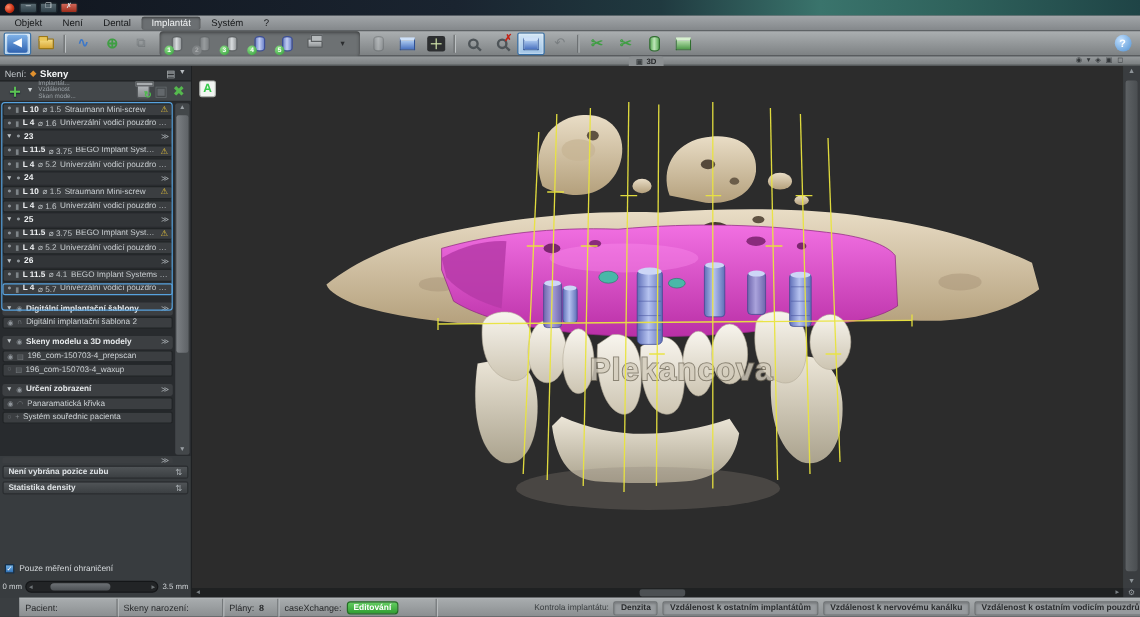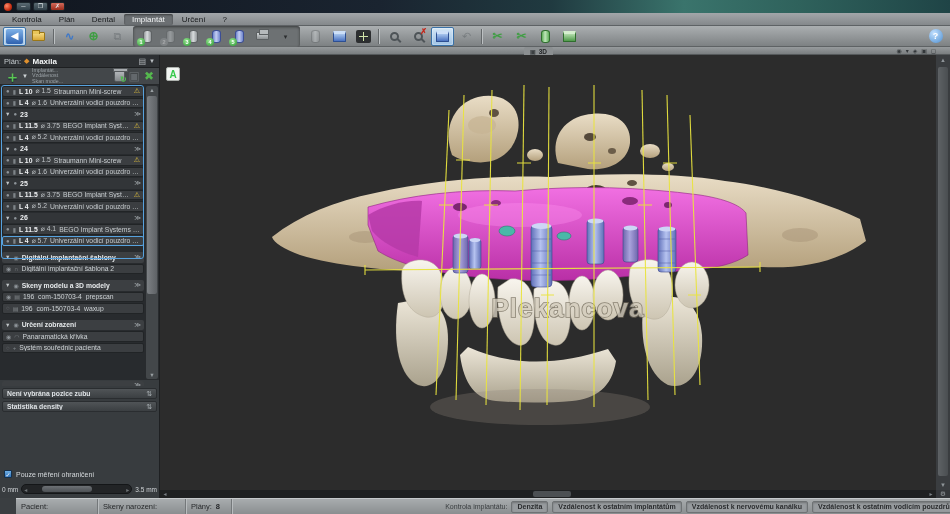--- a/index.html
+++ b/index.html
@@ -192,25 +192,25 @@
 <div class="titlebar">
   <span class="app-icon"></span>
   <span class="win-btns">
     <span class="win-btn">─</span>
     <span class="win-btn">❐</span>
     <span class="win-btn close">✗</span>
   </span>
 </div>
 
 <div class="menubar" id="menubar">
-    <div class="menu-item">Kontrola</div>
-    <div class="menu-item">Plán</div>
+    <div class="menu-item">Objekt</div>
+    <div class="menu-item">Není</div>
     <div class="menu-item">Dental</div>
     <div class="menu-item active">Implantát</div>
-    <div class="menu-item">Určení</div>
+    <div class="menu-item">Systém</div>
     <div class="menu-item">?</div>
   </div>
 
 <div class="toolbar" id="toolbar">
     <div class="tb-btn active">
       <span class="glyph blue">◀</span>
     </div>
     <div class="tb-btn">
       <span class="sh-folder"></span>
     </div>
@@ -302,23 +302,23 @@
       <span>◉</span>
       <span>▾</span>
       <span>◈</span>
       <span>▣</span>
       <span>◻</span>
     </div>
 </div>
 
 <div class="sidebar">
   <div class="sb-header">
-    <span class="lbl">Plán:</span>
+    <span class="lbl">Není:</span>
     <span class="dia">◆</span>
-    <span class="plan">Maxila</span>
+    <span class="plan">Skeny</span>
     <span class="hbtn">▤</span>
     <span class="hbtn" style="font-size:6px">▼</span>
   </div>
   <div class="sb-tools">
     <span class="plus">＋</span>
     <span class="plus-caret">▼</span>
     <span class="tool-labels" id="tool-labels">
         <span>Implantát...</span>
         <span>Vzdálenost</span>
         <span>Skan mode...</span>
@@ -639,20 +639,24 @@
   <div class="seg s1">
     <span>Pacient:</span>
   </div>
   <div class="seg s2">
     <span>Skeny narození:</span>
   </div>
   <div class="seg s3">
     <span>Plány:</span>
     <span style="font-weight:bold">8</span>
   </div>
+  <div class="seg s4">
+    <span>caseXchange:</span>
+    <span class="badge-green">Editování</span>
+  </div>
   <div class="seg grow"></div>
   <div class="sb-check">
     <span class="k-lbl">Kontrola implantátu:</span>
     <span id="check-btns" style="display:flex;gap:4px">
         <span class="sb-btn">Denzita</span>
         <span class="sb-btn">Vzdálenost k ostatním implantátům</span>
         <span class="sb-btn">Vzdálenost k nervovému kanálku</span>
         <span class="sb-btn">Vzdálenost k ostatním vodicím pouzdrům</span>
       </span>
   </div>

